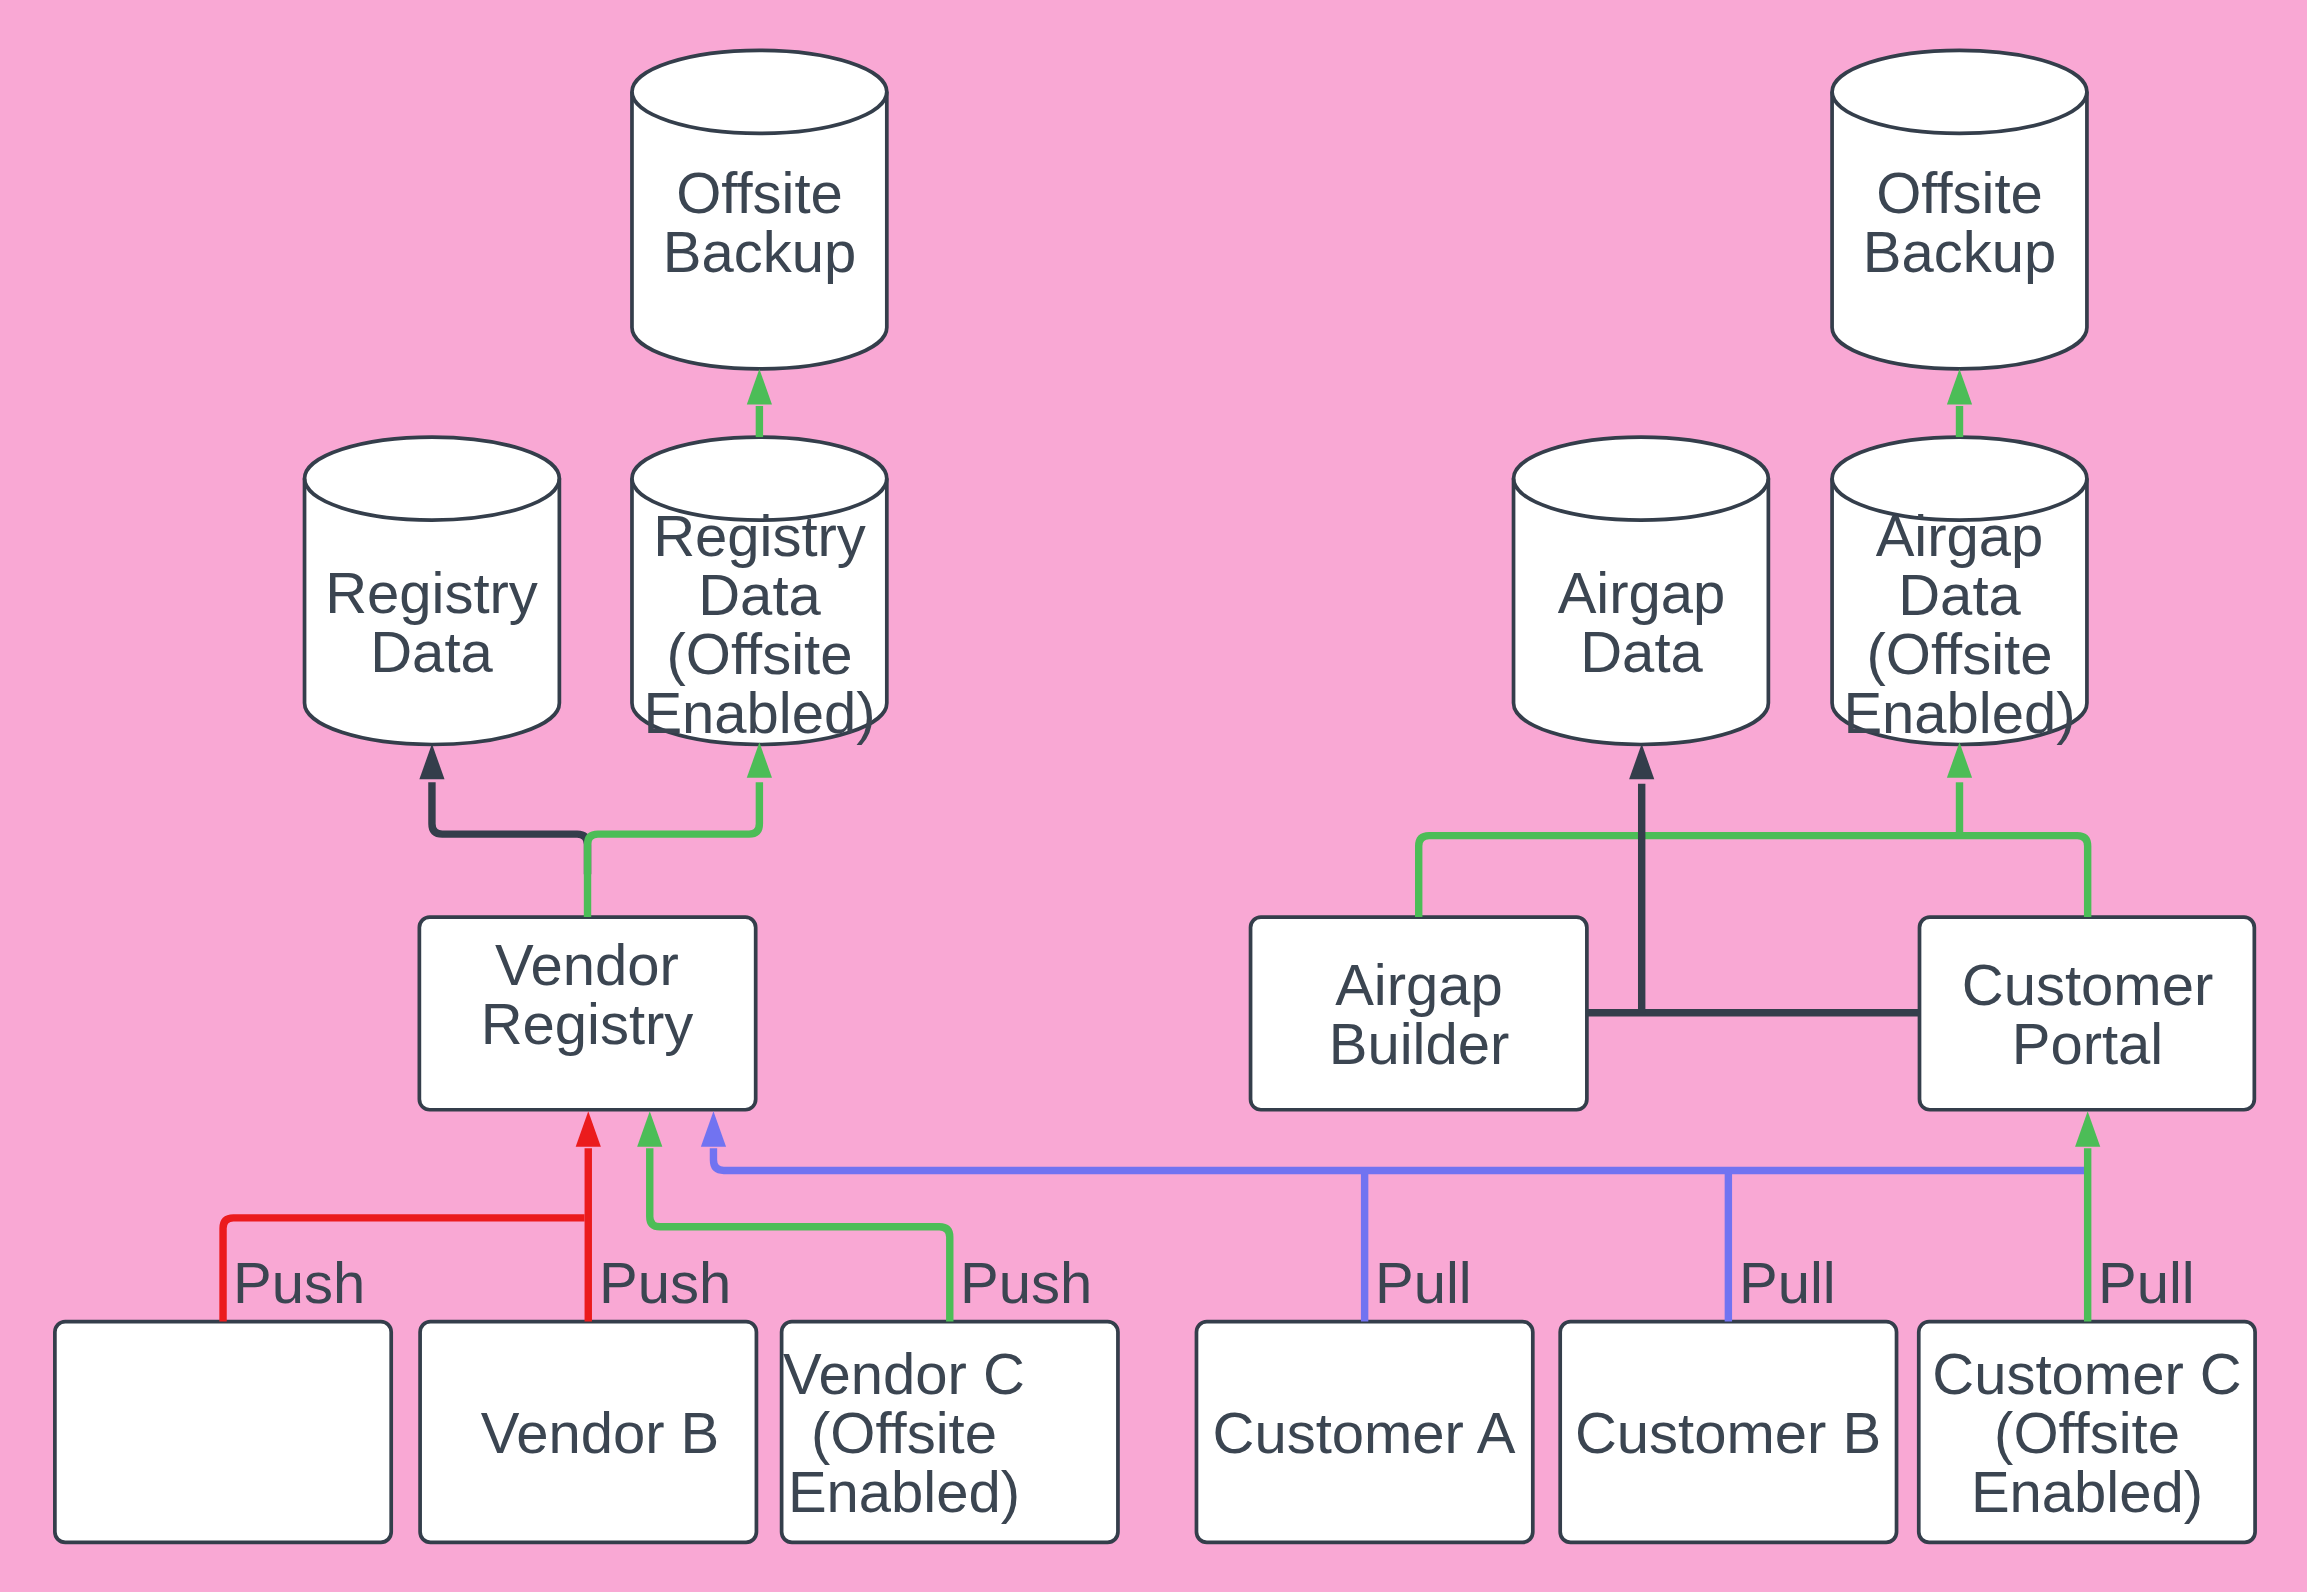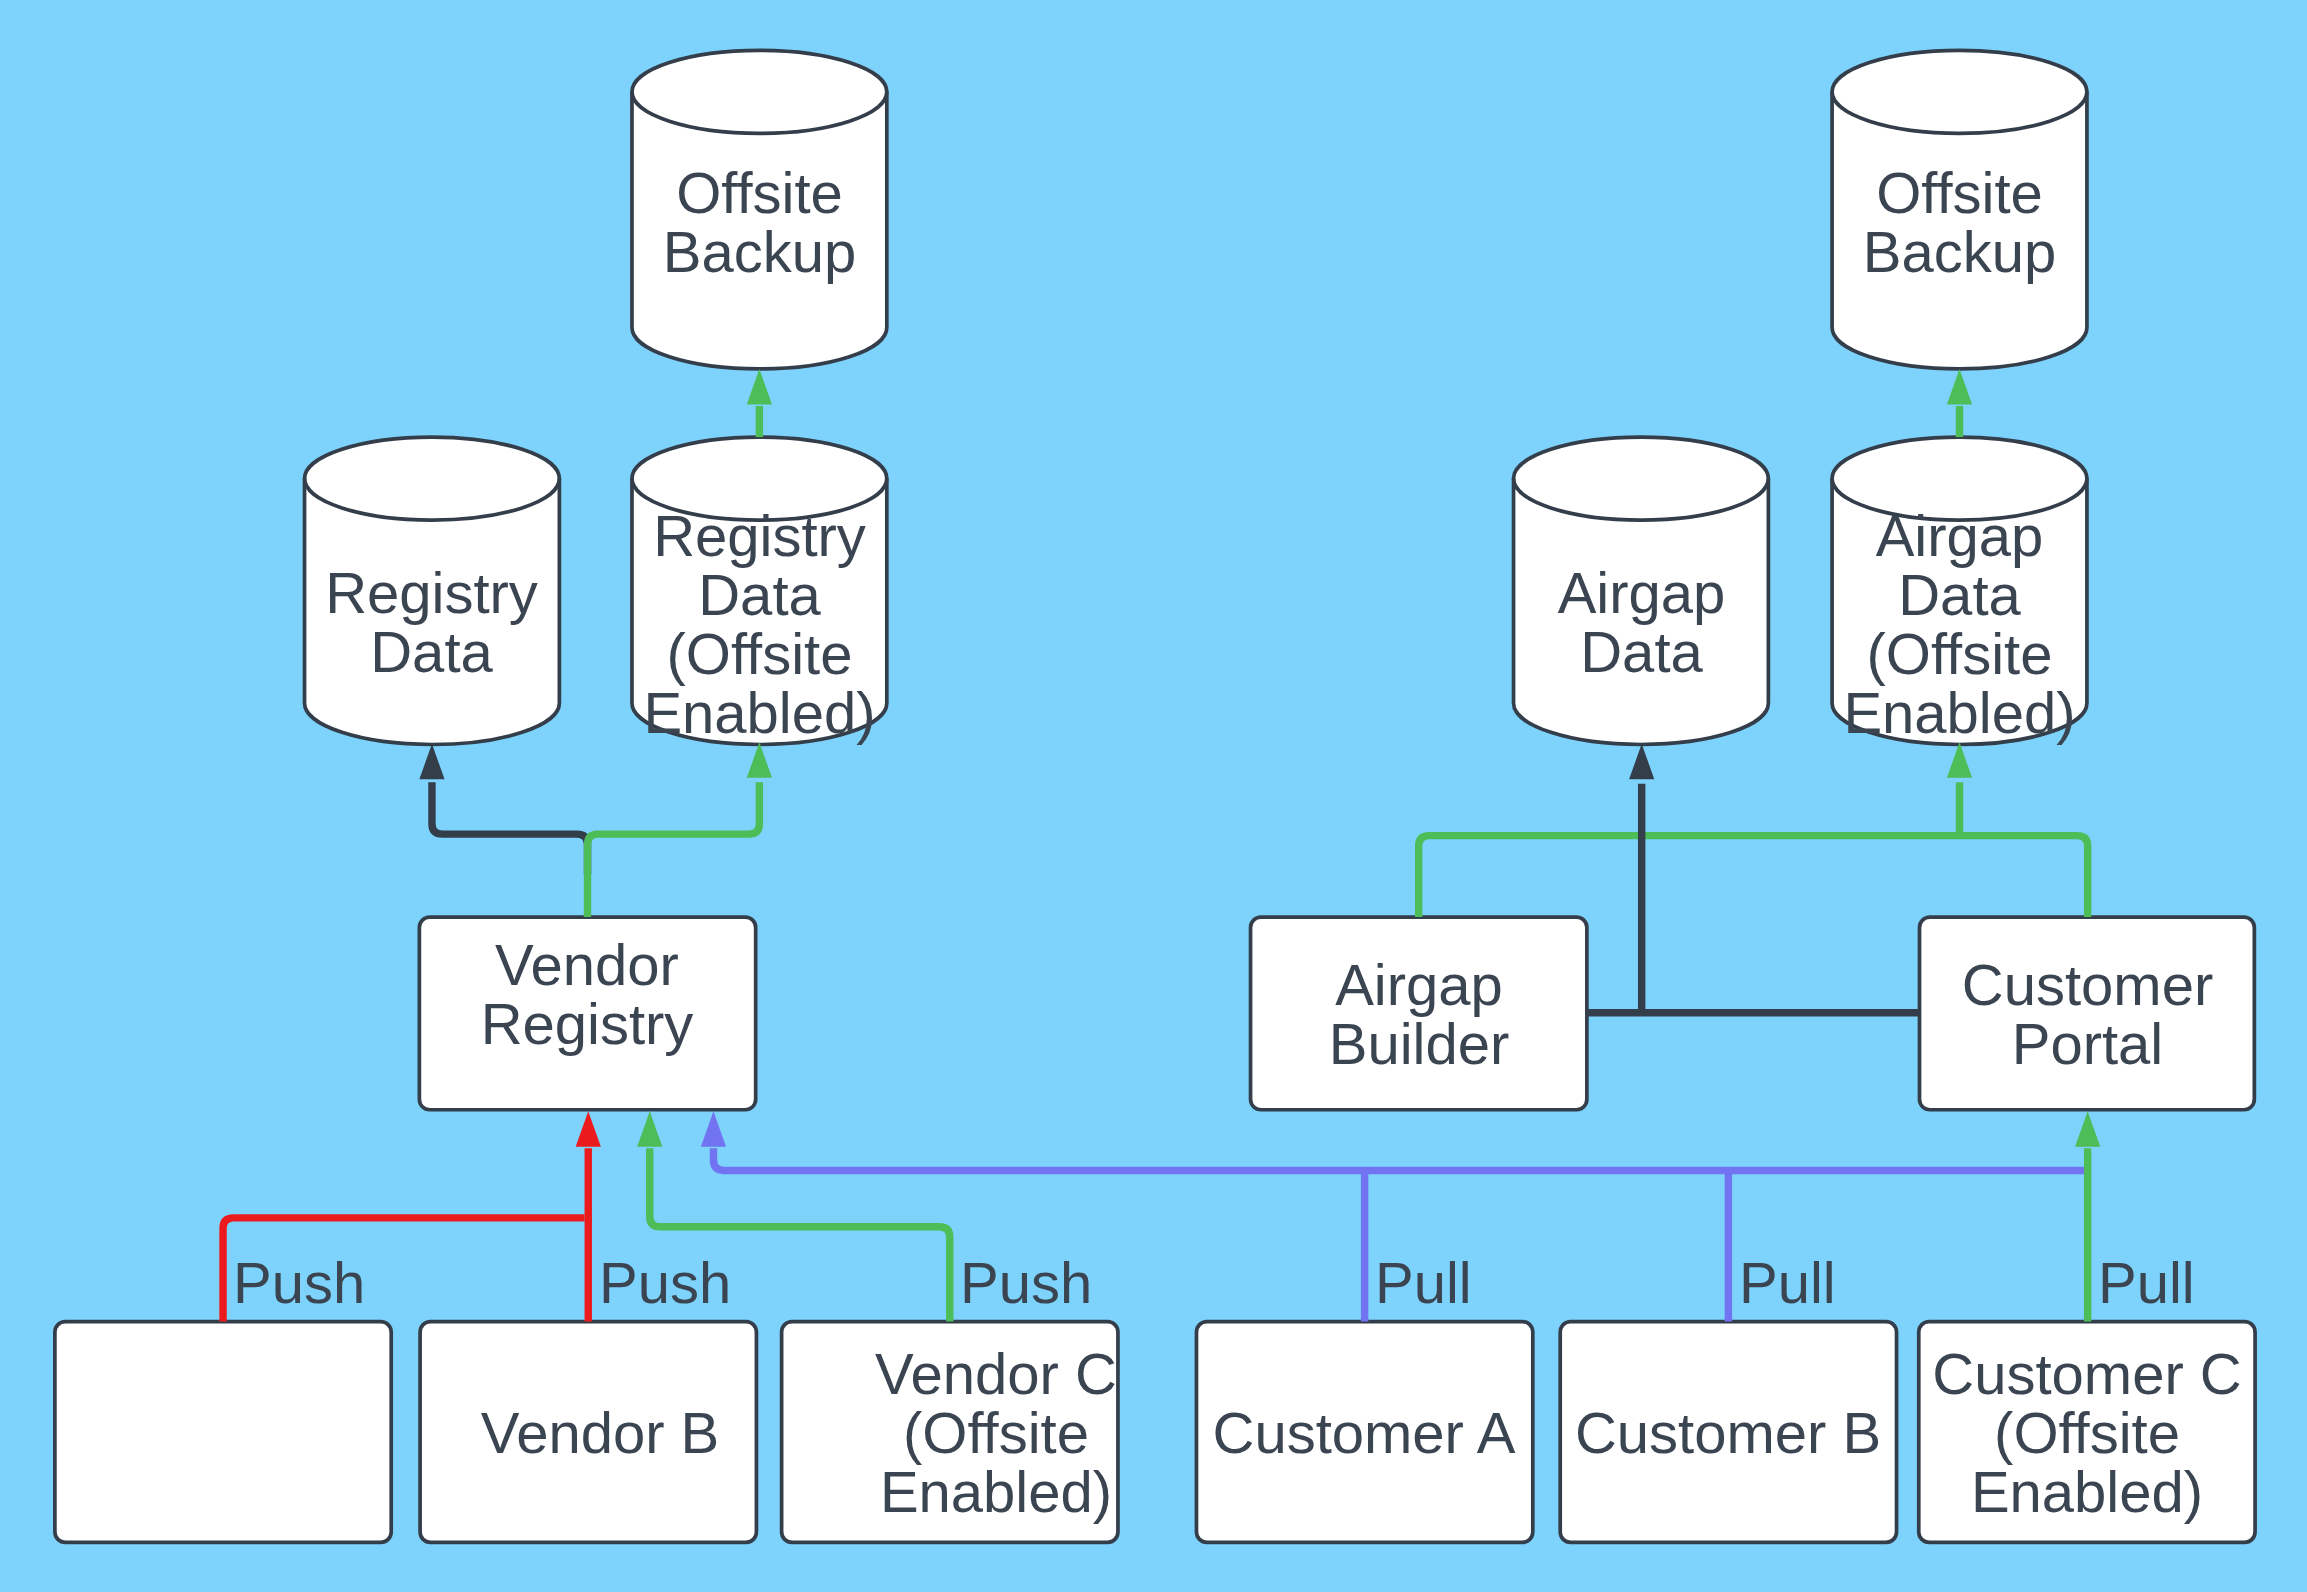--- a/index.html
+++ b/index.html
@@ -1,16 +1,16 @@
 <!DOCTYPE html>
 <html style="font-size:12px"><head>
 <meta charset="utf-8">
 <style>
   html,body{margin:0;padding:0;background:#ffffff;}
-  .canvas{position:relative;width:2307px;height:1592px;background:#7dd3fc;overflow:hidden;
+  .canvas{position:relative;width:2307px;height:1592px;background:#f9a8d4;overflow:hidden;
           font-family:"Liberation Sans", sans-serif;}
   .canvas svg{position:absolute;left:0;top:0;}
   .lbl{position:absolute;display:flex;align-items:center;justify-content:center;
        text-align:center;white-space:pre-line;font-size:58px;line-height:59px;
        color:#3B4551;pointer-events:none;}
   .lbl.edge{justify-content:flex-start;text-align:left;}
 </style>
 </head>
 <body>
 
@@ -111,21 +111,21 @@
 Data
 (Offsite
 Enabled)</div>
   <div class="lbl" style="left:419px;top:917px;width:336px;height:153px">Vendor
 Registry</div>
   <div class="lbl" style="left:1251px;top:917px;width:336px;height:193px">Airgap
 Builder</div>
   <div class="lbl" style="left:1920px;top:917px;width:335px;height:193px">Customer
 Portal</div>
   <div class="lbl" style="left:432px;top:1322px;width:336px;height:221px">Vendor B</div>
-  <div class="lbl" style="left:828px;top:1322px;width:336px;height:221px">Vendor C
+  <div class="lbl" style="left:736px;top:1322px;width:336px;height:221px">Vendor C
 (Offsite
 Enabled)</div>
   <div class="lbl" style="left:1560px;top:1322px;width:336px;height:221px">Customer B</div>
   <div class="lbl" style="left:1196px;top:1322px;width:336px;height:221px">Customer A</div>
   <div class="lbl" style="left:1919px;top:1322px;width:336px;height:221px">Customer C
 (Offsite
 Enabled)</div>
 
   <div class="lbl edge" style="left:233px;top:1251px;width:178px;height:62px">Push</div>
   <div class="lbl edge" style="left:599px;top:1251px;width:178px;height:62px">Push</div>

